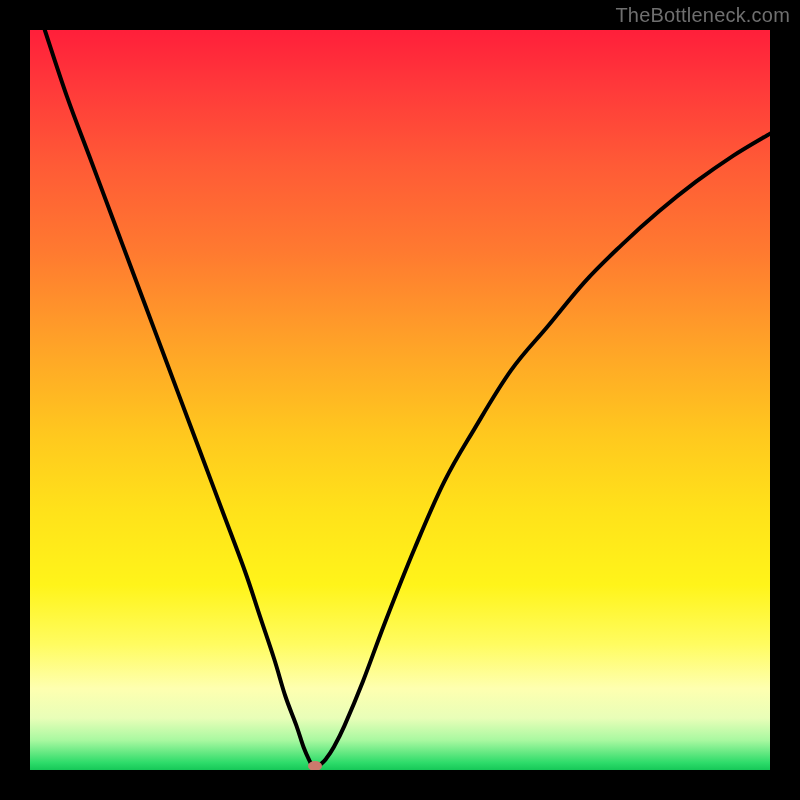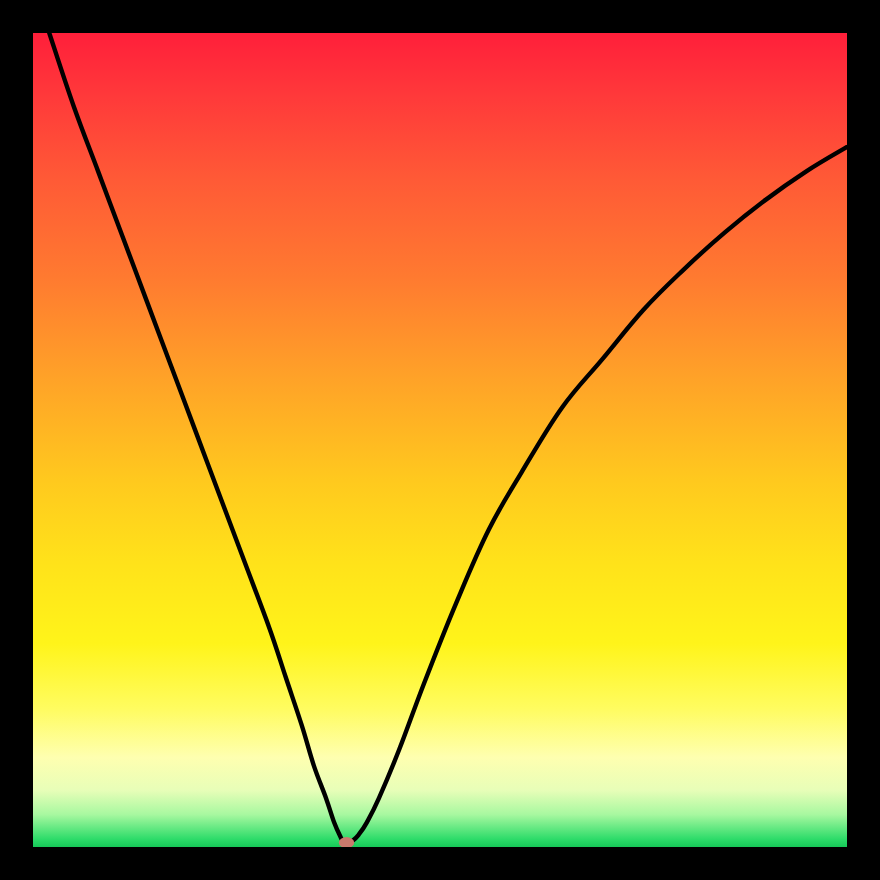--- a/index.html
+++ b/index.html
@@ -66,20 +66,21 @@
     height: 10px;
     background: #cb7a6d;
     border-radius: 50%;
     transform: translate(-50%, -50%);
   }
 </style>
 </head>
 <body>
 
 <div class="outer">
+  <div class="watermark">TheBottleneck.com</div>
   <div class="plot-area">
     <div class="gradient-bg"></div>
     <svg class="curve" viewBox="0 0 740 740" preserveAspectRatio="none">
       <path id="curvePath" d="M 14.8 0.0 C 18.8 12.0, 29.0 44.0, 37.0 66.6 C 45.0 89.2, 51.2 104.5, 59.2 125.8 C 67.2 147.1, 73.4 163.7, 81.4 185.0 C 89.4 206.3, 95.6 222.9, 103.6 244.2 C 111.6 265.5, 117.8 282.1, 125.8 303.4 C 133.8 324.7, 140.0 341.3, 148.0 362.6 C 156.0 383.9, 162.2 400.5, 170.2 421.8 C 178.2 443.1, 184.4 459.7, 192.4 481.0 C 200.4 502.3, 207.9 521.6, 214.6 540.2 C 221.3 558.8, 224.1 568.6, 229.4 584.6 C 234.7 600.6, 239.5 614.3, 244.2 629.0 C 248.9 643.7, 251.3 654.0, 255.3 666.0 C 259.3 678.0, 263.1 686.3, 266.4 695.6 C 269.7 704.9, 271.4 711.4, 273.8 717.8 C 276.2 724.2, 278.1 727.8, 279.7 731.1 C 281.3 734.5, 281.5 735.4, 282.7 736.3 C 283.9 737.2, 284.9 736.7, 286.4 736.3 C 287.8 735.9, 289.1 735.4, 290.8 734.1 C 292.6 732.7, 293.7 731.8, 296.0 728.9 C 298.3 726.0, 300.1 723.8, 303.4 717.8 C 306.7 711.8, 309.2 707.6, 314.5 695.6 C 319.8 683.6, 325.7 669.8, 333.0 651.2 C 340.3 632.6, 345.9 616.0, 355.2 592.0 C 364.5 568.0, 374.1 543.3, 384.8 518.0 C 395.5 492.7, 403.7 472.7, 414.4 451.4 C 425.1 430.1, 432.0 419.6, 444.0 399.6 C 456.0 379.6, 467.7 359.0, 481.0 340.4 C 494.3 321.8, 504.7 312.0, 518.0 296.0 C 531.3 280.0, 541.7 266.3, 555.0 251.6 C 568.3 236.9, 578.7 227.3, 592.0 214.6 C 605.3 201.9, 615.7 192.6, 629.0 181.3 C 642.3 170.0, 652.7 161.7, 666.0 151.7 C 679.3 141.7, 689.7 134.5, 703.0 125.8 C 716.3 117.1, 733.3 107.6, 740.0 103.6" fill="none" stroke="#000" stroke-width="4" stroke-linecap="round" stroke-linejoin="round"></path>
     </svg>
     <div id="marker" class="marker" style="left: 284.9px; top: 735.56px;"></div>
   </div>
 </div>
 
 </body></html>

